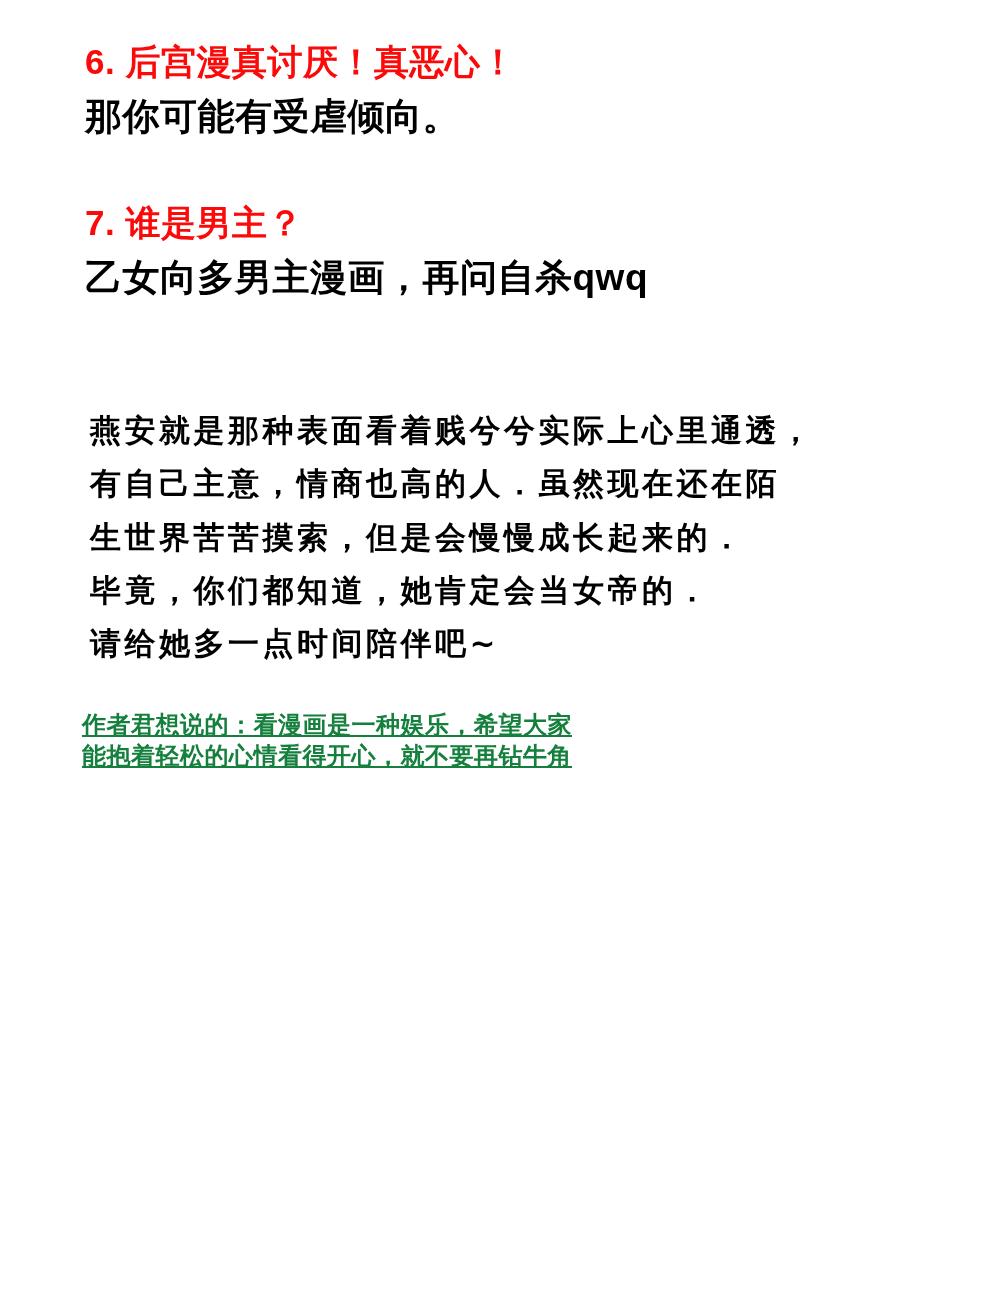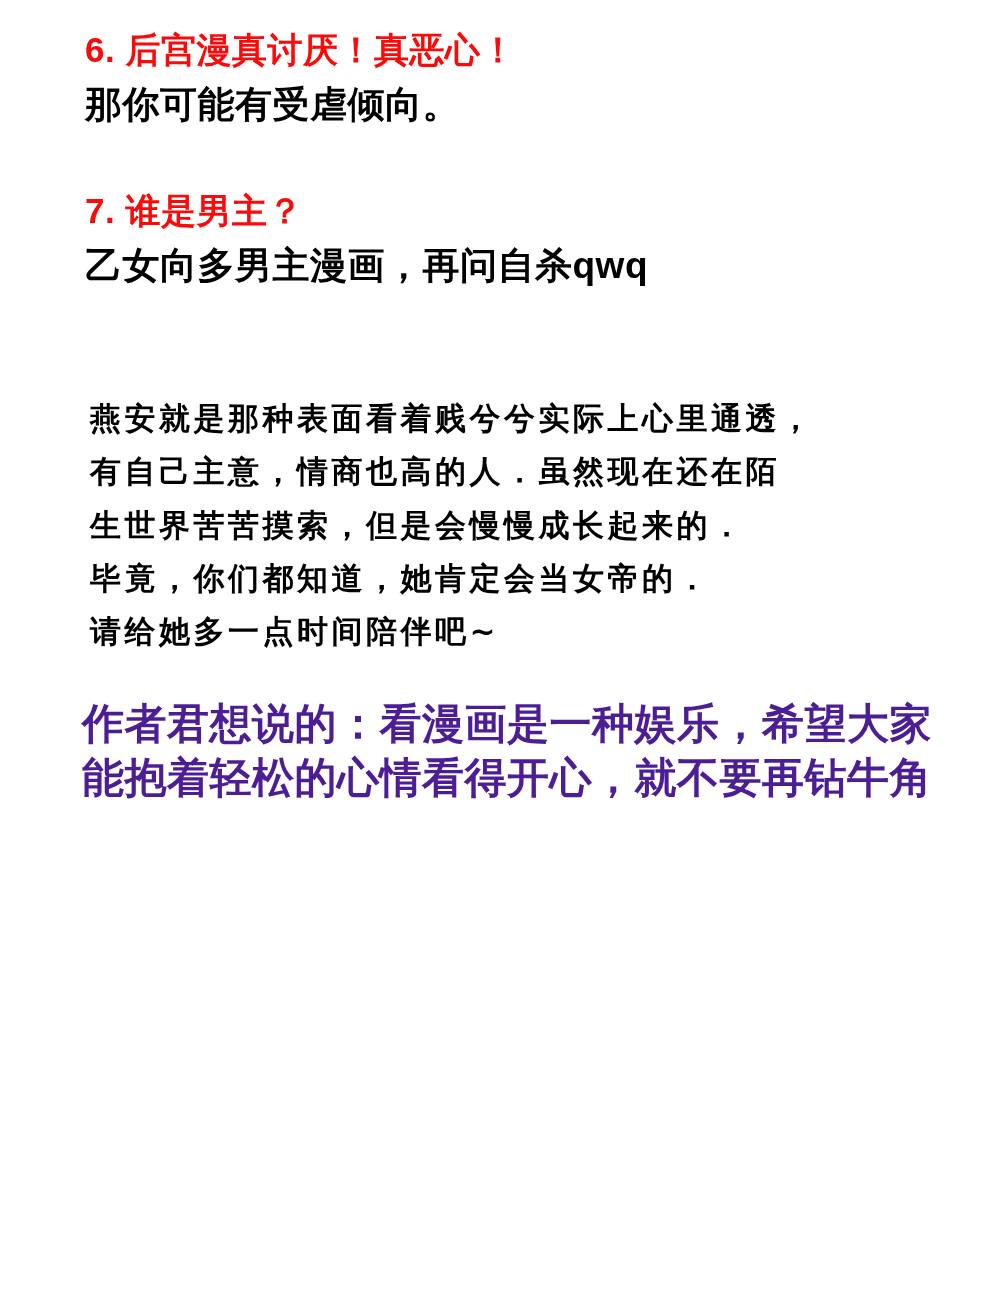--- a/index.html
+++ b/index.html
@@ -12,21 +12,21 @@
     background: #ffffff;
     font-family: "Liberation Sans", "DejaVu Sans", sans-serif;
     color: #000000;
     overflow: hidden;
   }
   .page {
     position: relative;
     width: 1000px;
     height: 1304px;
     box-sizing: border-box;
-    padding: 28px 40px 0 85px;
+    padding: 40px 40px 0 85px;
   }
   .qa-block {
     margin-bottom: 26px;
   }
   .q-line {
     color: #fb0a0a;
     font-size: 35px;
     font-weight: bold;
     line-height: 1.28;
     letter-spacing: 0.5px;
@@ -52,25 +52,26 @@
     font-weight: bold;
     line-height: 1.72;
     letter-spacing: 3.5px;
     font-family: "DejaVu Sans", "Liberation Sans", sans-serif;
   }
   .author-block {
     margin-top: 38px;
     margin-left: -3px;
   }
   .author-line {
-    color: #4c1d95;
-    font-size: 42px;
+    color: #15803d;
+    font-size: 24px;
     font-weight: bold;
     line-height: 1.3;
     letter-spacing: 0.5px;
+    text-decoration: underline;
   }
 </style>
 </head>
 <body>
 
 <div class="page">
 
   <div class="qa-block">
     <div class="q-line">6. 后宫漫真讨厌！真恶心！</div>
     <div class="a-line">那你可能有受虐倾向。</div>

